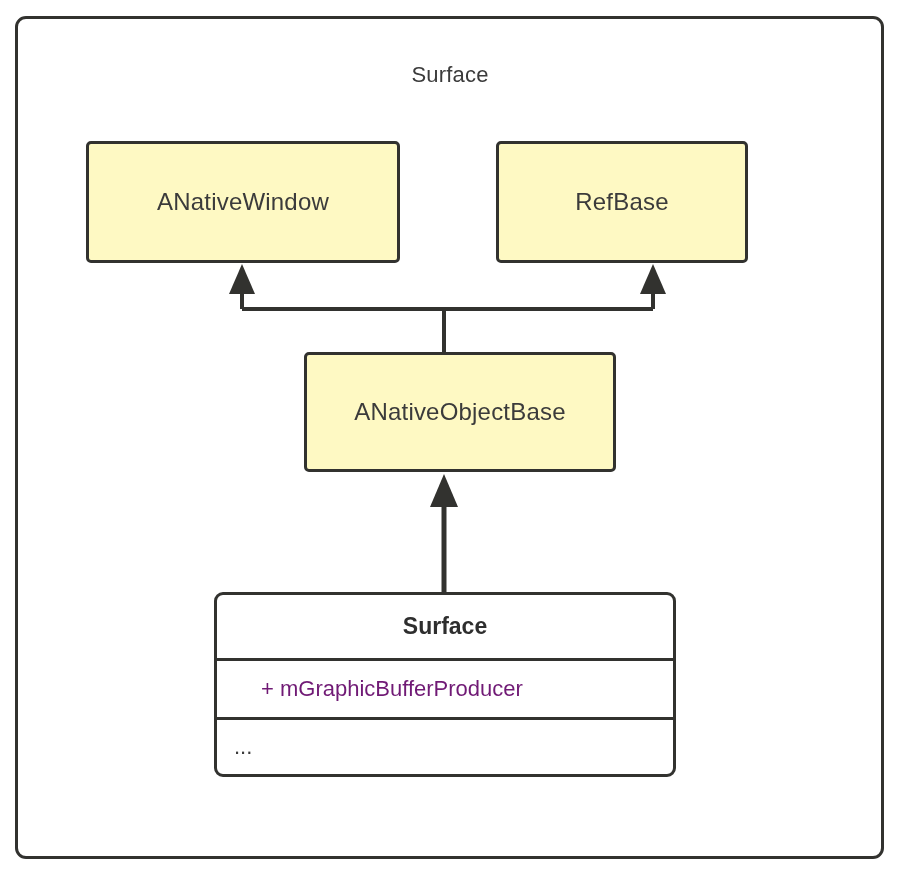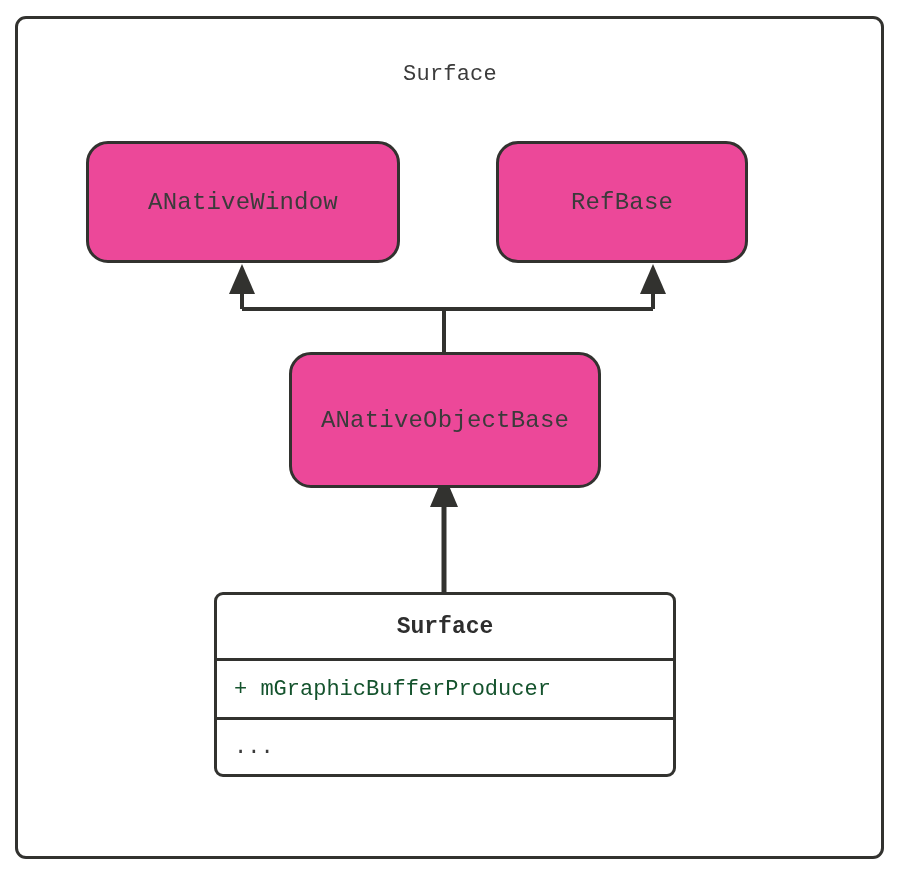--- a/index.html
+++ b/index.html
@@ -10,21 +10,20 @@
   body {
     font-family: "Liberation Sans", sans-serif;
     -webkit-font-smoothing: antialiased;
   }
   #stage {
     position: relative;
     width: 900px;
     height: 876px;
     background: #ffffff;
     overflow: hidden;
-    font-family: Liberation Mono, monospace;
   }
   #edges {
     position: absolute;
     left: 0;
     top: 0;
     width: 900px;
     height: 876px;
     pointer-events: none;
   }
 
@@ -50,22 +49,22 @@
     color: #3b3b3b;
     letter-spacing: 0.2px;
     white-space: nowrap;
   }
 
   
   .node {
     position: absolute;
     box-sizing: border-box;
     border: 3px solid #32322f;
-    border-radius: 22px;
-    background: #ec4899;
+    border-radius: 5px;
+    background: #fef9c3;
     display: flex;
     align-items: center;
     justify-content: center;
   }
   .node-label {
     font-size: 24px;
     color: #3b3b3b;
     letter-spacing: 0.2px;
     white-space: nowrap;
   }
@@ -76,24 +75,24 @@
     width: 314px;
     height: 122px;
   }
   #node-refbase {
     left: 496px;
     top: 141px;
     width: 252px;
     height: 122px;
   }
   #node-anativeobjectbase {
-    left: 289px;
+    left: 304px;
     top: 352px;
     width: 312px;
-    height: 136px;
+    height: 120px;
   }
 
   
   .uml-class {
     position: absolute;
     left: 214px;
     top: 592px;
     width: 462px;
     height: 185px;
     box-sizing: border-box;
@@ -128,22 +127,23 @@
     padding-left: 17px;
   }
   .uml-class-name {
     font-size: 23px;
     font-weight: bold;
     color: #2e2e2e;
     white-space: nowrap;
   }
   .uml-member {
     font-size: 22px;
-    color: #14532d;
-    white-space: nowrap;
+    color: #701a75;
+    white-space: nowrap;
+    margin-left: 27px;
   }
   .uml-ellipsis {
     font-size: 22px;
     color: #3b3b3b;
     white-space: nowrap;
   }
 </style>
 </head>
 <body>
 

